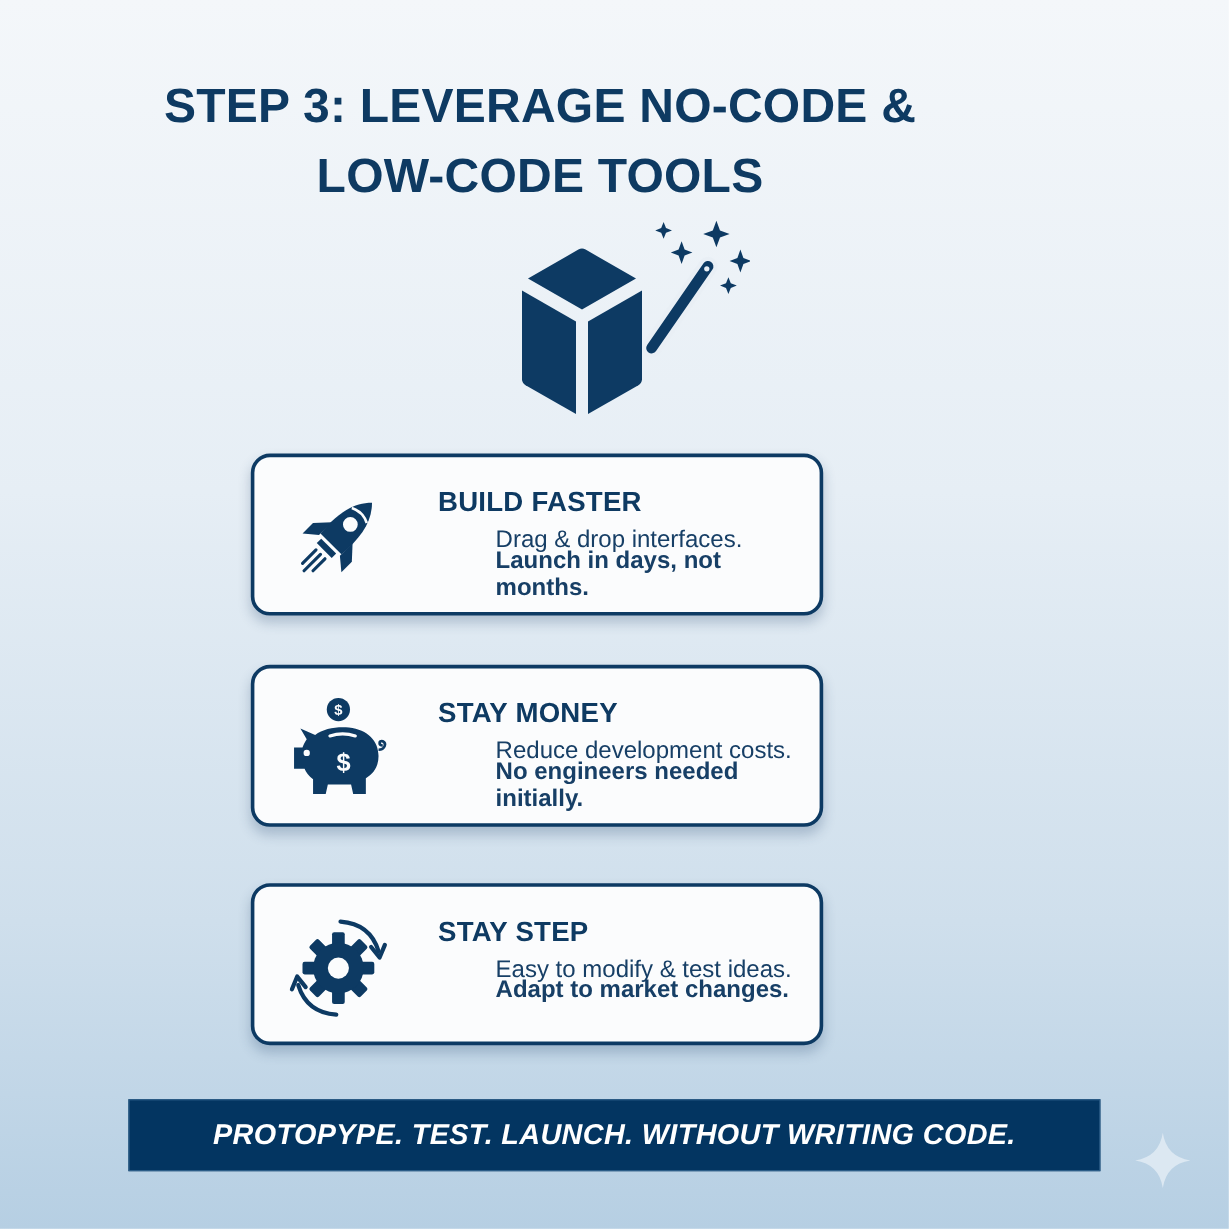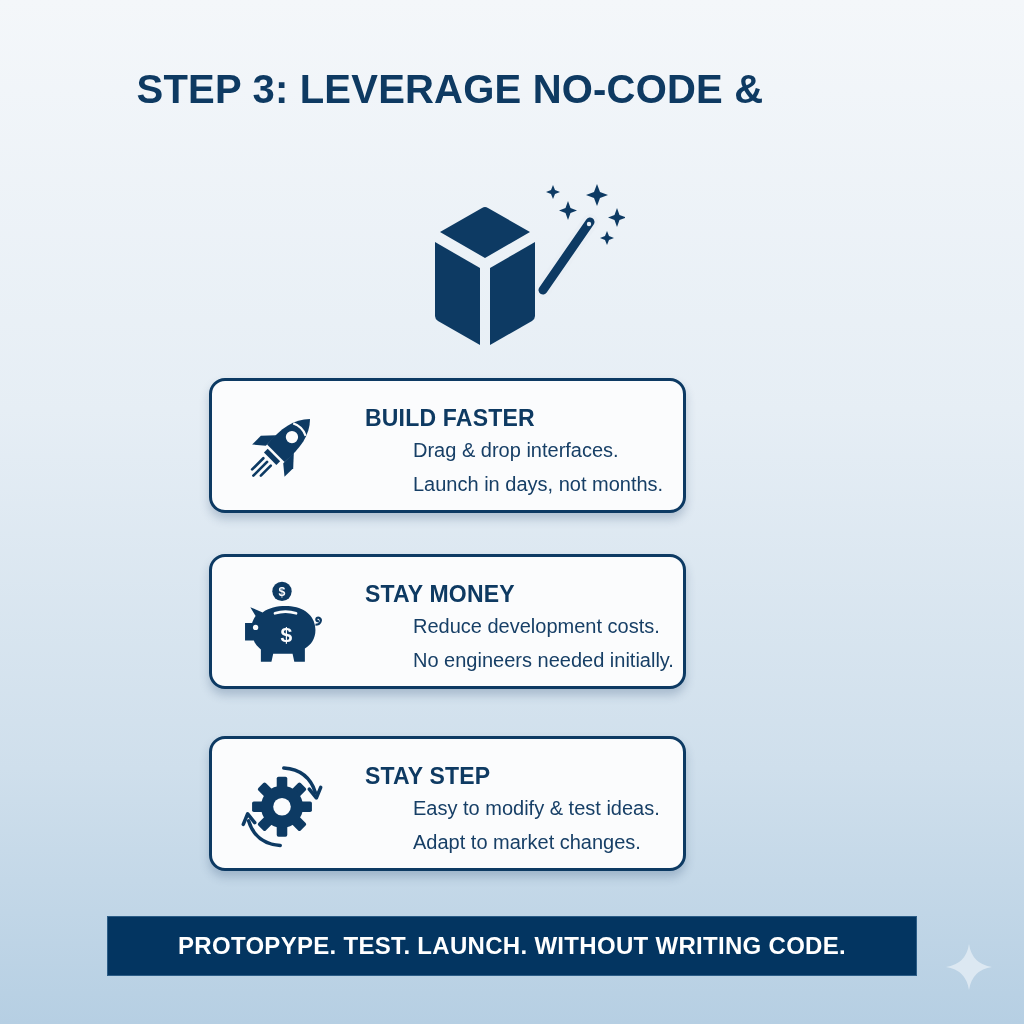--- a/index.html
+++ b/index.html
@@ -23,34 +23,36 @@
     }
     .card .icon { position: absolute; left: 26px; top: 22px; width: 88px; height: 88px; }
     .card .head {
       position: absolute; left: 153px; top: 24px; font-weight: 700; font-size: 23px;
       color: #0e3a62; letter-spacing: 0.2px;
     }
     .card .line {
       position: absolute; left: 153px; font-size: 20px; color: #173f66; margin-left: 48px;
     }
     .card .l1 { top: 58px; }
-    .card .l2 { top: 92px; }
+    .card .l2 { top: 75px; font-weight: bold; }
     .banner {
       position: absolute; left: 107px; top: 916px; width: 810px; height: 60px;
       background: #033561; border: 1px solid #2c5d87; box-sizing: border-box;
       color: #ffffff; font-weight: 700; font-size: 24px; text-align: center; line-height: 58px;
       letter-spacing: 0.3px;
+      font-style: italic;
     }
     .sparkle { position: absolute; left: 944px; top: 942px; width: 50px; height: 50px; }
   </style>
 </head>
 <body>
 
 <div class="title">
   <span>STEP 3: LEVERAGE NO-CODE &amp;</span>
+  <span>LOW-CODE TOOLS</span>
 </div>
 
 <svg class="hero-icon" viewBox="0 0 200 175">
 
   <path d="M15 52 L57 28 Q60 26 63 28 L105 52 L60 78 Z" fill="#0d3a63"></path>
 
   <path d="M10 62 L55 88 L55 165 L13 141 Q10 139 10 136 Z" fill="#0d3a63"></path>
 
   <path d="M65 88 L110 62 L110 136 Q110 139 107 141 L65 165 Z" fill="#0d3a63"></path>
 

